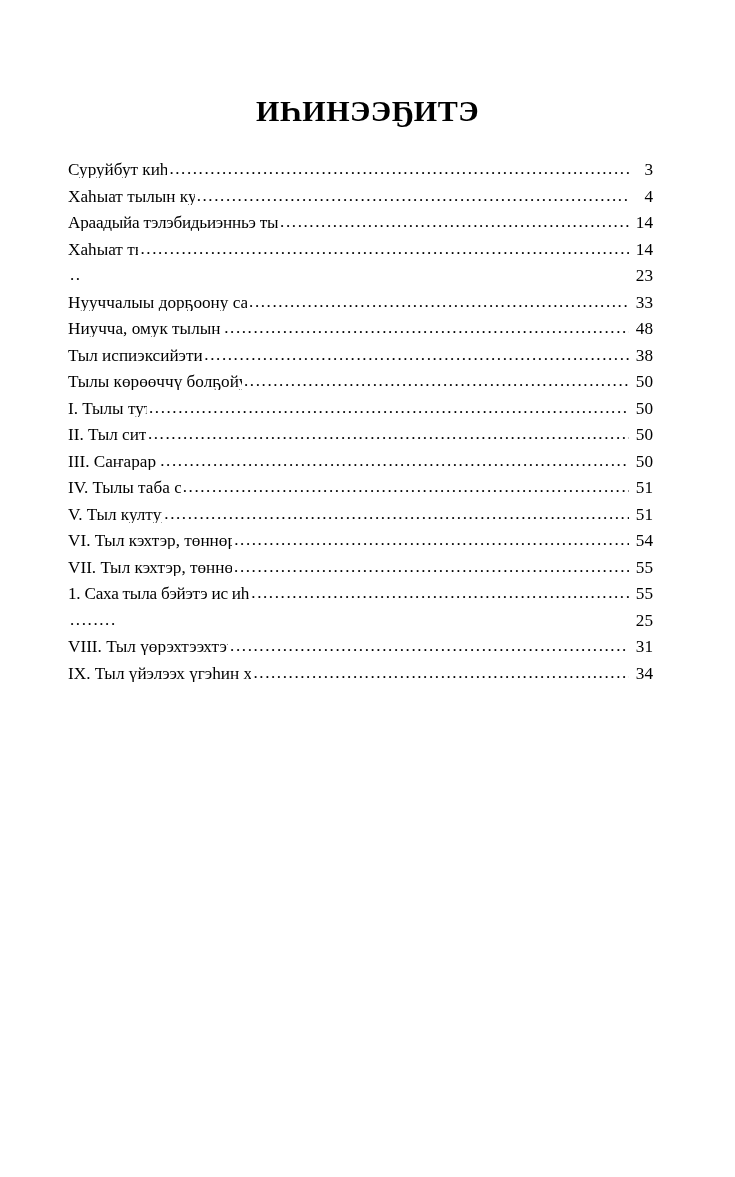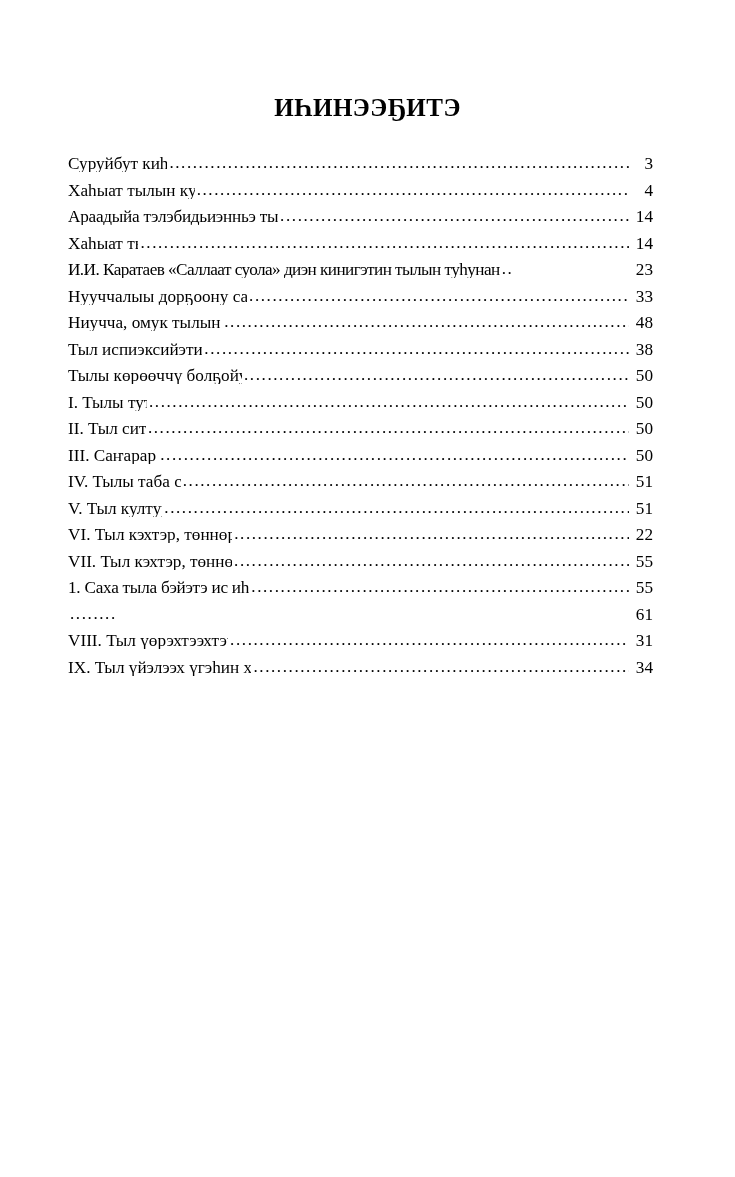--- a/index.html
+++ b/index.html
@@ -17,21 +17,21 @@
   }
   .page {
     width: 735px;
     height: 1177px;
     box-sizing: border-box;
     padding: 0;
     position: relative;
   }
   .toc-title {
     text-align: center;
-    font-size: 25px;
+    font-size: 30px;
     font-weight: bold;
     letter-spacing: 0.5px;
     margin: 94px 0 8px 0;
     font-family: "Liberation Serif", serif;
   }
   .toc-list {
     margin: 33px 0 0 0;
     padding: 0 82px 0 68px;
     list-style: none;
   }
@@ -92,21 +92,20 @@
       <span class="page-num">14</span>
     </li>
 
     <li class="toc-entry">
       <span class="label">Хаһыат тыла</span>
       <span class="dots">................................................................................................................</span>
       <span class="page-num">14</span>
     </li>
 
     <li class="toc-entry tight2">
-      <span class="label">И.И. Каратаев «Саллаат суола» диэн кинигэтин тылын туһунан</span>
       <span class="dots">..</span>
       <span class="page-num">23</span>
     </li>
 
     <li class="toc-entry">
       <span class="label">Нууччалыы дорҕоону сахатытыы туһунан</span>
       <span class="dots">................................................................................................................</span>
       <span class="page-num">33</span>
     </li>
 
@@ -154,38 +153,38 @@
 
     <li class="toc-entry">
       <span class="label">V. Тыл култуурата</span>
       <span class="dots">................................................................................................................</span>
       <span class="page-num">51</span>
     </li>
 
     <li class="toc-entry">
       <span class="label">VI. Тыл кэхтэр, төннөр тас бэлиэлэрэ</span>
       <span class="dots">................................................................................................................</span>
-      <span class="page-num">22</span>
+      <span class="page-num">54</span>
     </li>
 
     <li class="toc-entry">
       <span class="label">VII. Тыл кэхтэр, төннөр ис бэлиэлэрэ</span>
       <span class="dots">................................................................................................................</span>
       <span class="page-num">55</span>
     </li>
 
     <li class="toc-entry tight">
       <span class="label">1. Саха тыла бэйэтэ ис иһиттэн уларыйыыта</span>
       <span class="dots">................................................................................................................</span>
       <span class="page-num">55</span>
     </li>
 
     <li class="toc-entry tight2">
       <span class="dots">........</span>
-      <span class="page-num">61</span>
+      <span class="page-num">25</span>
     </li>
 
     <li class="toc-entry">
       <span class="label">VIII. Тыл үөрэхтээхтэрин соруктара</span>
       <span class="dots">................................................................................................................</span>
       <span class="page-num">31</span>
     </li>
 
     <li class="toc-entry">
       <span class="label">IX. Тыл үйэлээх үгэһин харыстыыр суоллар</span>

